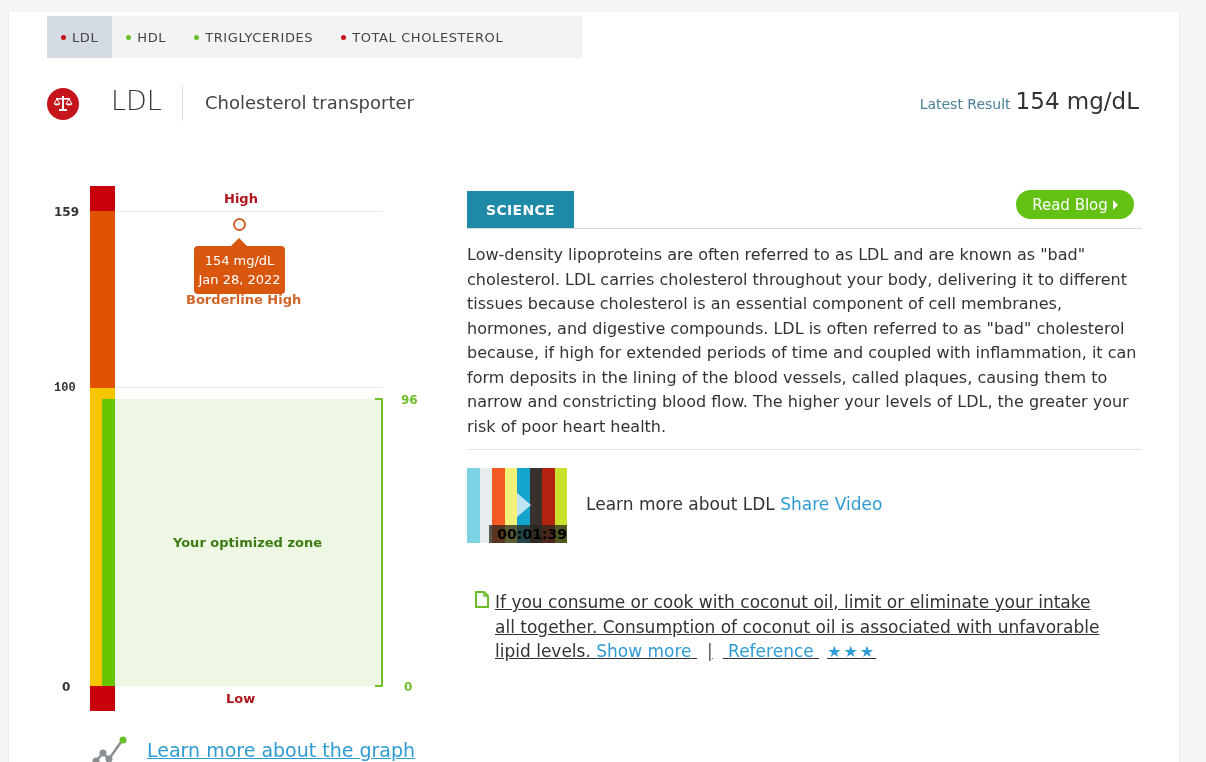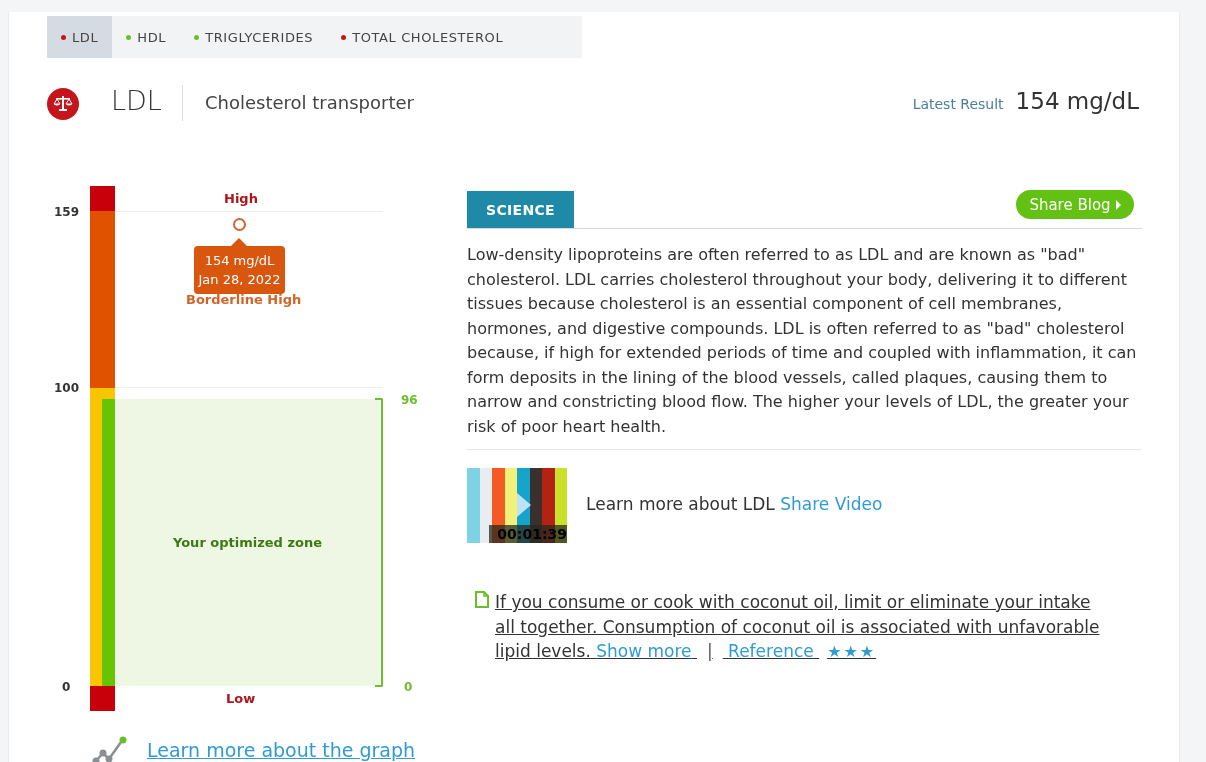--- a/index.html
+++ b/index.html
@@ -13,21 +13,21 @@
   .tab { height: 42px; display: flex; align-items: center; padding: 0 14px; font-size: 13px; letter-spacing: 0.6px; color: #444; cursor: pointer; white-space: nowrap; }
   .tab.active { background: #d5dbe3; }
   .tab .dot { width: 5px; height: 5px; border-radius: 50%; margin-right: 6px; display: inline-block; }
 
   
   .hdr-icon { left: 38px; top: 76px; width: 32px; height: 32px; border-radius: 50%; background: #c4151c; display: flex; align-items: center; justify-content: center; }
   .hdr-title { left: 102px; top: 73px; font-size: 27px; color: #333; font-weight: 300; }
   .hdr-sep { left: 173px; top: 73px; width: 1px; height: 36px; background: #ddd; }
   .hdr-sub { left: 196px; top: 80px; font-size: 18px; color: #444; }
   .latest { right: 40px; top: 76px; display: flex; align-items: baseline; }
-  .latest-lbl { font-size: 14px; color: #4a8097; margin-right: 12px; text-align: center; }
+  .latest-lbl { font-size: 14px; color: #4a8097; margin-right: 5px; text-align: center; }
   .latest-val { font-size: 23px; color: #333; }
 
   
   .y-lbl { font-size: 12px; font-weight: bold; color: #333; }
   .bar-red-top { left: 81px; top: 174px; width: 25px; height: 25px; background: #c8000a; }
   .bar-orange { left: 81px; top: 199px; width: 25px; height: 177px; background: #e05200; }
   .bar-yellow { left: 81px; top: 376px; width: 25px; height: 298px; background: #f8c600; }
   .bar-green { left: 93px; top: 387px; width: 13px; height: 287px; background: #66c400; }
   .bar-red-bot { left: 81px; top: 674px; width: 25px; height: 25px; background: #c8000a; }
   .gridline { height: 1px; background: #eceef0; }
@@ -99,21 +99,21 @@
   </div>
   <div class="abs hdr-title">LDL</div>
   <div class="abs hdr-sep"></div>
   <div class="abs hdr-sub">Cholesterol transporter</div>
   <div class="abs latest">
     <span class="latest-lbl">Latest Result</span>
     <span class="latest-val">154 mg/dL</span>
   </div>
 
   <div class="abs y-lbl" style="left:45px; top:193px;">159</div>
-  <div class="abs y-lbl" style="left:45px; top:369px;">100</div>
+  <div class="abs y-lbl" style="left:45px; top:369px;font-family:Liberation Mono, monospace;">100</div>
   <div class="abs y-lbl" style="left:53px; top:668px;">0</div>
 
   <div class="abs bar-red-top"></div>
   <div class="abs bar-orange"></div>
   <div class="abs bar-yellow"></div>
   <div class="abs bar-green"></div>
   <div class="abs bar-red-bot"></div>
 
   <div class="abs gridline" style="left:106px; top:199px; width:268px;"></div>
   <div class="abs gridline" style="left:106px; top:375px; width:268px;"></div>
@@ -142,21 +142,21 @@
       <circle cx="12" cy="19" r="3.5" fill="#8a8f94"></circle>
       <circle cx="18" cy="25" r="3.5" fill="#8a8f94"></circle>
       <circle cx="32" cy="6" r="3.5" fill="#6cbf2a"></circle>
     </svg>
     <a>Learn more about the graph</a>
   </div>
 
   <div class="abs science-tab">SCIENCE</div>
   <div class="abs science-line"></div>
   <div class="abs read-blog">
-    <span>Share Blog</span>
+    <span>Read Blog</span>
     <span class="tri"></span>
   </div>
   <div class="abs desc">Low-density lipoproteins are often referred to as LDL and are known as "bad" cholesterol. LDL carries cholesterol throughout your body, delivering it to different tissues because cholesterol is an essential component of cell membranes, hormones, and digestive compounds. LDL is often referred to as "bad" cholesterol because, if high for extended periods of time and coupled with inflammation, it can form deposits in the lining of the blood vessels, called plaques, causing them to narrow and constricting blood flow. The higher your levels of LDL, the greater your risk of poor heart health.</div>
   <div class="abs desc-line"></div>
 
   <div class="abs video">
     <div class="stripe" style="background:#7dd3e3"></div>
     <div class="stripe" style="background:#e8eef0"></div>
     <div class="stripe" style="background:#f35a24"></div>
     <div class="stripe" style="background:#f2f17a"></div>

